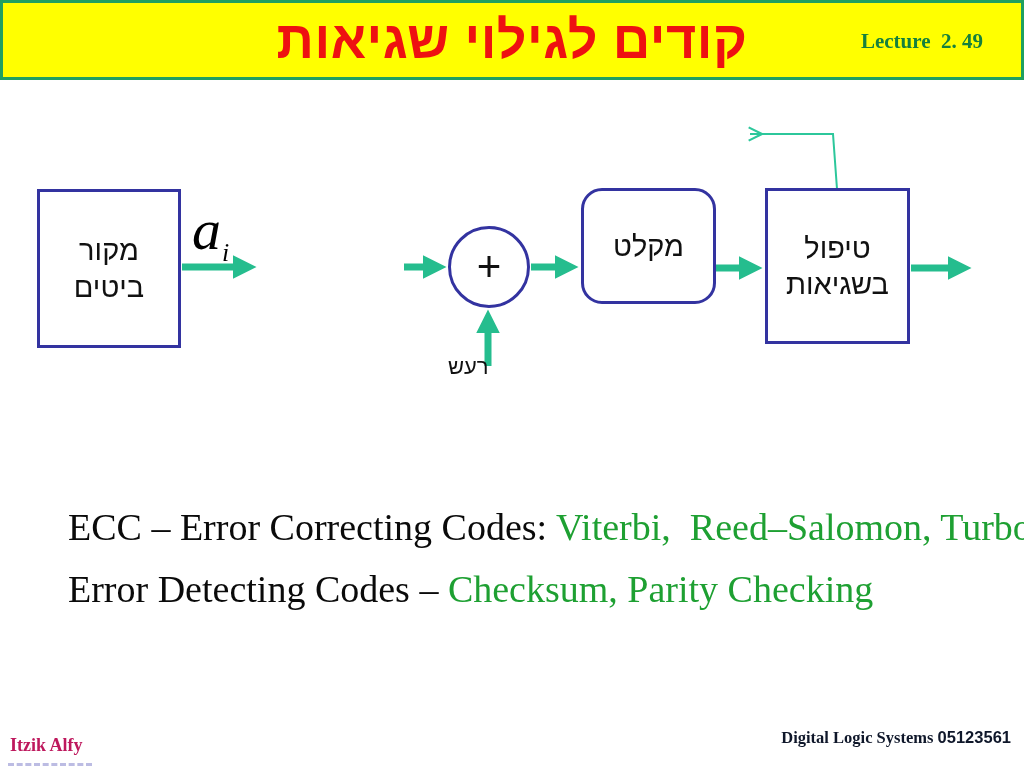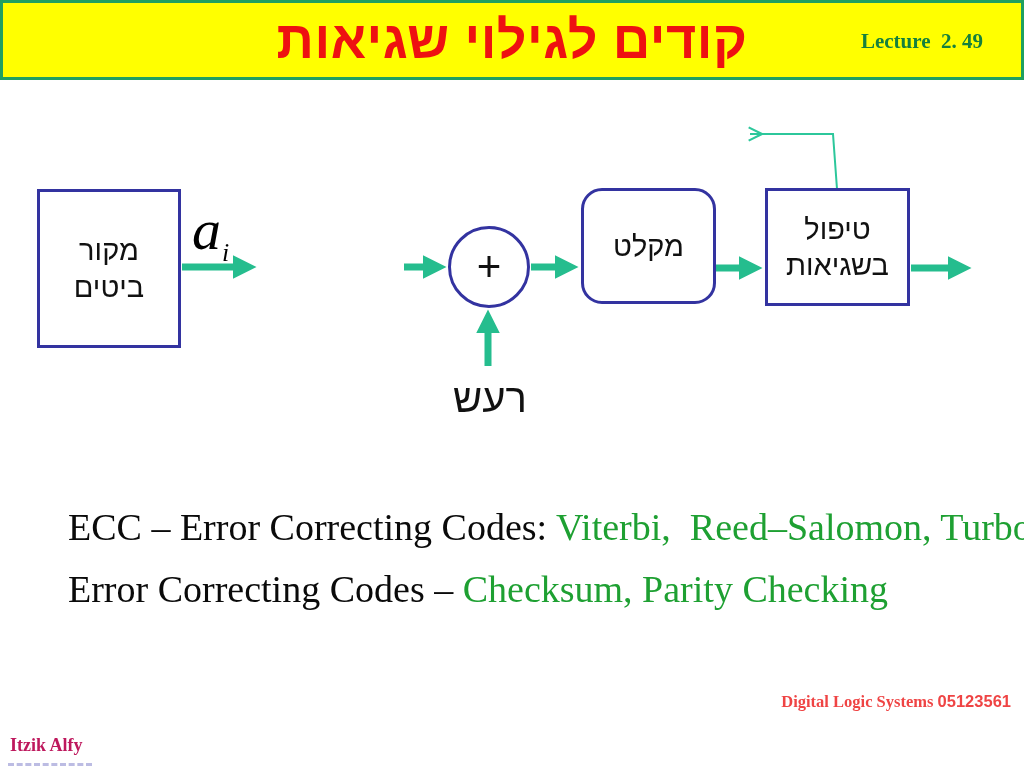--- a/index.html
+++ b/index.html
@@ -25,59 +25,59 @@
   
   .dbox{
     position:absolute;box-sizing:border-box;border:3px solid #3333A0;
     display:flex;align-items:center;justify-content:center;
     font-size:29px;color:#111;text-align:center;line-height:1.25;
     white-space:pre-line;direction:rtl;background:#fff;
   }
   .box-source{left:37px;top:189px;width:144px;height:159px;}
   .box-transmitter{left:257px;top:187px;width:147px;height:162px;}
   .box-receiver{left:581px;top:188px;width:135px;height:116px;border-radius:21px;}
-  .box-handling{left:765px;top:188px;width:145px;height:118px;}
+  .box-handling{left:765px;top:188px;width:145px;height:156px;}
   .adder{
     position:absolute;left:448px;top:226px;width:82px;height:82px;
     box-sizing:border-box;border:3px solid #3333A0;border-radius:50%;
     display:flex;align-items:center;justify-content:center;
     font-size:42px;color:#111;background:#fff;
   }
   .signal-label{
     position:absolute;left:192px;top:201px;
     font-family:"Liberation Serif",serif;font-style:italic;
     font-size:58px;line-height:1;color:#000;
   }
   .signal-label sub{
     font-size:26px;font-style:italic;vertical-align:-12px;margin-left:1px;
   }
   .noise-label{
-    position:absolute;left:448px;top:376px;width:84px;text-align:center;
-    font-size:40px;color:#111;direction:rtl;
+    position:absolute;left:448px;top:354px;width:84px;text-align:left;
+    font-size:22px;color:#111;direction:rtl;
   }
   .arrows{position:absolute;left:0;top:0;pointer-events:none;}
   
   .textline{
     position:absolute;left:68px;
     font-family:"Liberation Serif",serif;font-size:38px;color:#0a0a0a;
     white-space:pre;
   }
   .line1{top:505px;}
   .line2{top:567px;}
   .green{color:#1EA032;}
   
   .author{
     position:absolute;left:10px;top:735px;
     font-family:"Liberation Serif",serif;font-weight:bold;
     font-size:18px;color:#be185d;
   }
   .course-line{
-    position:absolute;right:13px;top:692px;
+    position:absolute;right:13px;top:728px;
     font-family:"Liberation Serif",serif;font-weight:bold;
-    font-size:16.5px;color:#ef4444;white-space:pre;
+    font-size:16.5px;color:#0f172a;white-space:pre;
   }
   .course-code{font-family:"Liberation Sans",sans-serif;font-weight:bold;}
   .footer-partial-line{
     position:absolute;left:8px;top:763px;width:84px;height:0;
     border-top:3px dashed #A0A0D8;opacity:0.7;
   }
 </style>
 </head>
 <body>
 
@@ -118,19 +118,19 @@
   </div>
   <div class="dbox box-handling">
     <span>טיפול
 בשגיאות</span>
   </div>
 
   <div class="signal-label"><span>a</span><sub>i</sub></div>
   <div class="noise-label">רעש</div>
 
   <div class="textline line1"><span>ECC – Error Correcting Codes: </span><span class="green">Viterbi,  Reed–Salomon, Turbo</span></div>
-  <div class="textline line2"><span>Error Correcting Codes – </span><span class="green">Checksum, Parity Checking</span></div>
+  <div class="textline line2"><span>Error Detecting Codes – </span><span class="green">Checksum, Parity Checking</span></div>
 
   <div class="author">Itzik Alfy</div>
   <div class="course-line"><span>Digital Logic Systems</span><span> </span><span class="course-code">05123561</span></div>
   <div class="footer-partial-line"></div>
 
 </div>
 
 </body></html>

